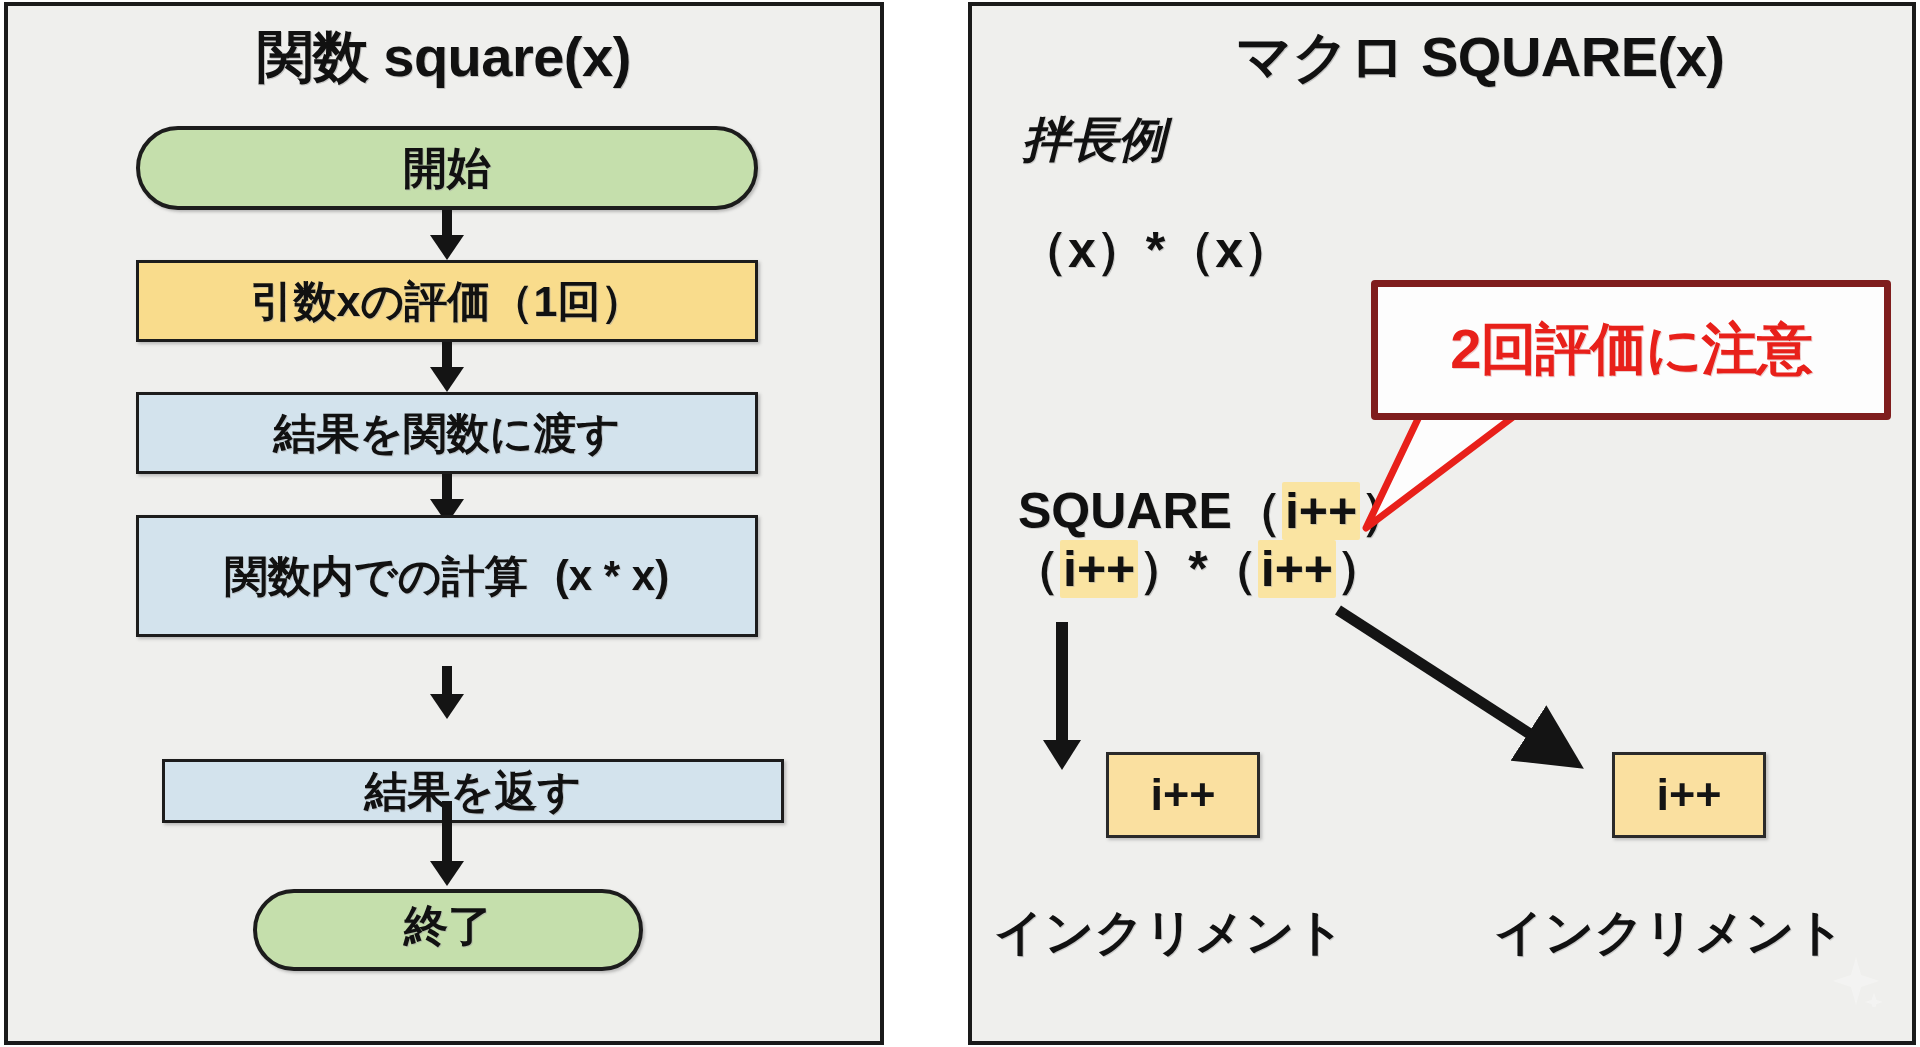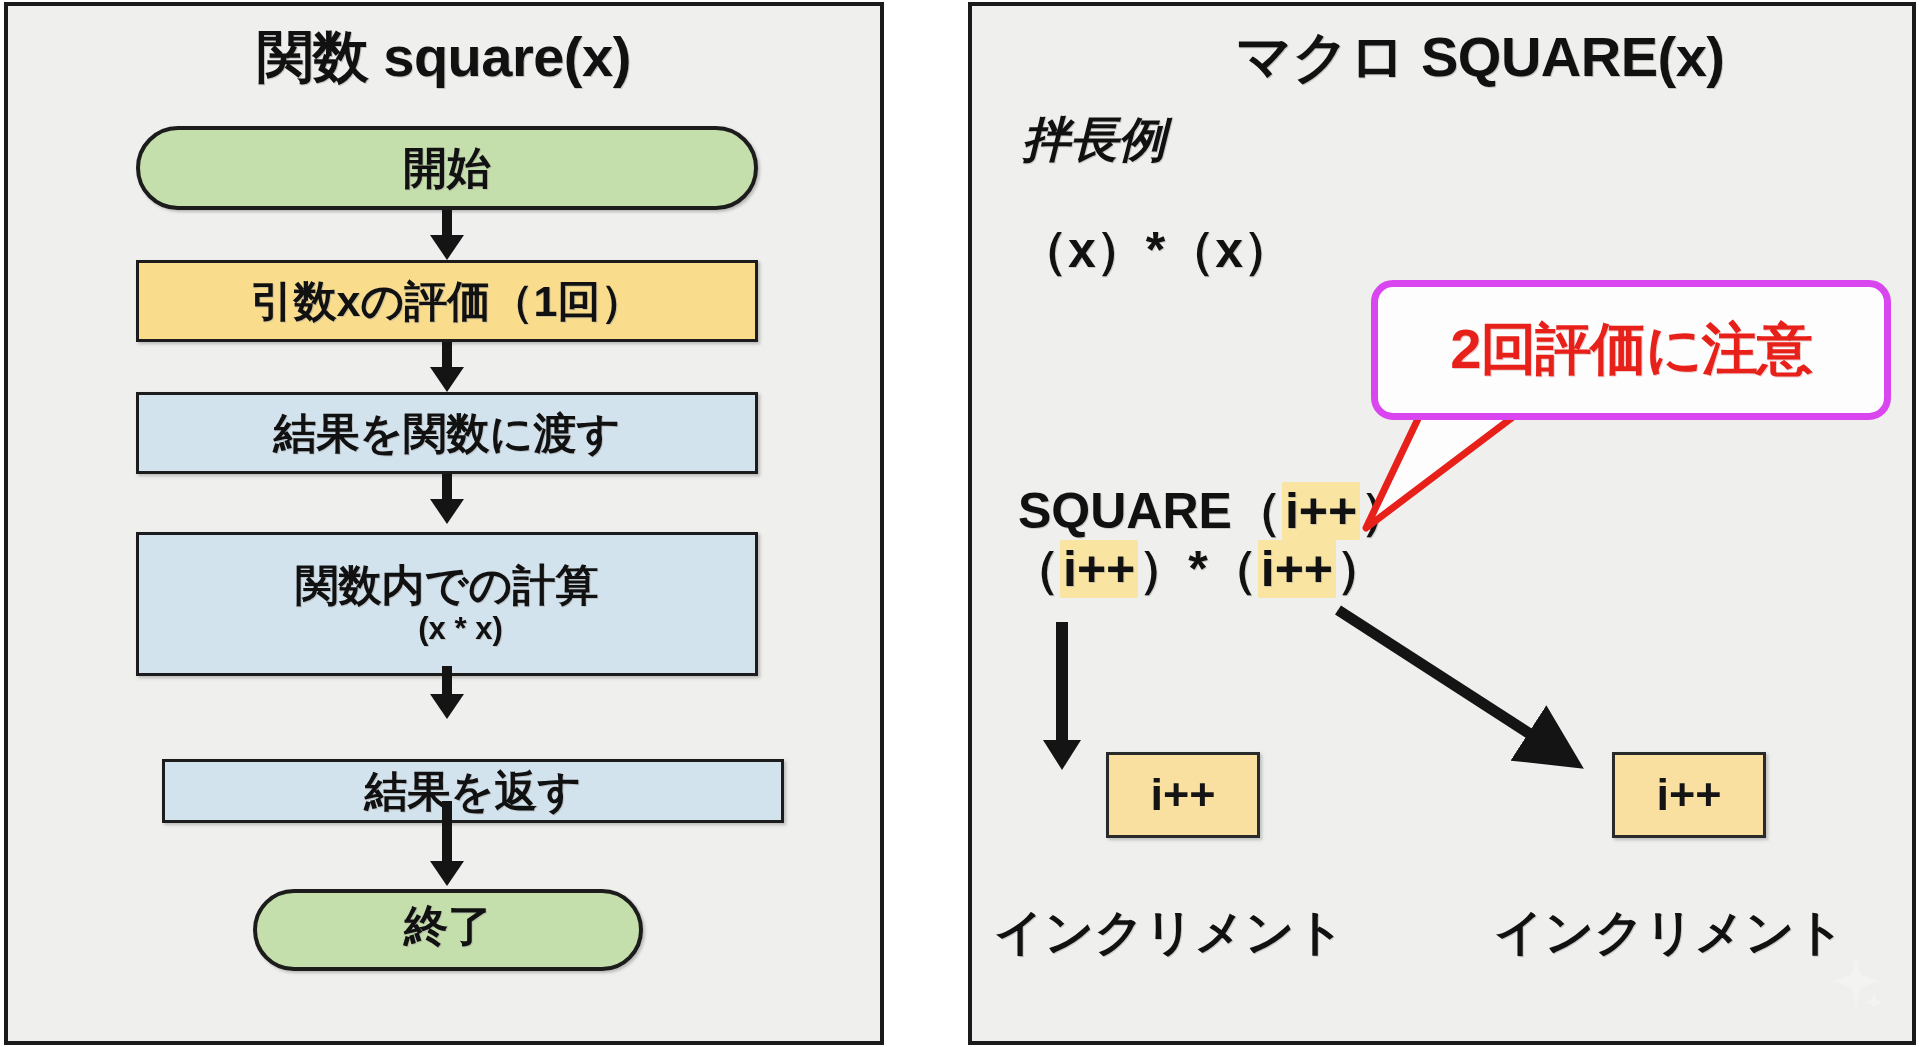--- a/index.html
+++ b/index.html
@@ -75,25 +75,25 @@
     background: #c5dfac;
     border-width: 4px;
   }
   .node.process-yellow { background: #f9dc8c; }
   .node.process-blue   { background: #d3e3ed; }
 
   
   #node-start    { left: 128px; top: 120px; width: 622px; height: 84px;  font-size: 44px; }
   #node-eval     { left: 128px; top: 254px; width: 622px; height: 82px;  font-size: 43px; }
   #node-pass     { left: 128px; top: 386px; width: 622px; height: 82px;  font-size: 43px; }
-  #node-calc     { left: 128px; top: 526px; width: 622px; height: 144px; font-size: 43px; flex-direction: column; }
+  #node-calc     { left: 128px; top: 509px; width: 622px; height: 122px; font-size: 43px; flex-direction: row; }
   #node-return   { left: 128px; top: 753px; width: 622px; height: 64px;  font-size: 43px; margin-left: 26px; }
   #node-end      { left: 245px; top: 883px; width: 390px; height: 82px;  font-size: 44px; font-family: Liberation Mono, monospace; }
 
-  .node-sub { font-size: 31px; margin-left: 27px; }
+  .node-sub { font-size: 42px; margin-left: 27px; }
 
   
   .varrow {
     position: absolute;
     width: 0;
   }
   .varrow .shaft {
     position: absolute;
     left: -5px;
     top: 0;
@@ -151,22 +151,22 @@
   #chip-right { left: 1612px; top: 752px; width: 154px; height: 86px; }
 
   
   #callout {
     position: absolute;
     left: 1371px;
     top: 280px;
     width: 520px;
     height: 140px;
     box-sizing: border-box;
-    border: 7px solid #d946ef;
-    border-radius: 22px;
+    border: 7px solid #7f1d1d;
+    border-radius: 4px;
     background: #fdfdfd;
     display: flex;
     align-items: center;
     justify-content: center;
   }
   #callout-text {
     color: #e8201a;
     font-weight: bold;
     font-size: 56px;
     letter-spacing: -1px;

